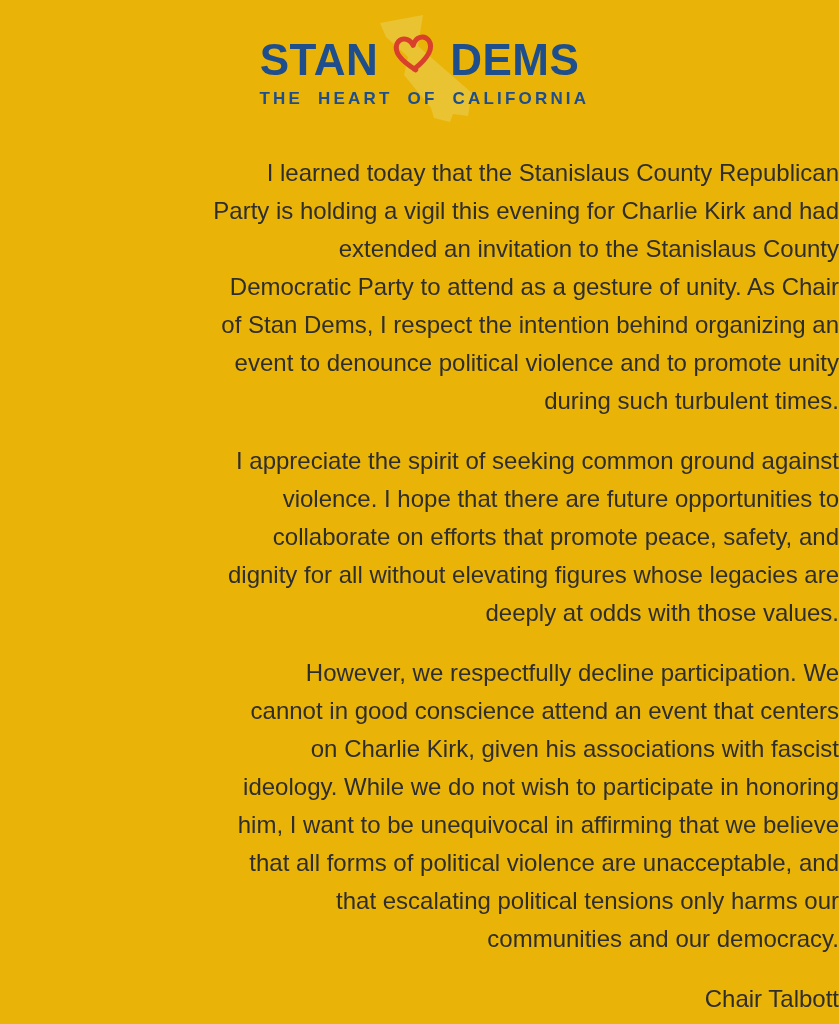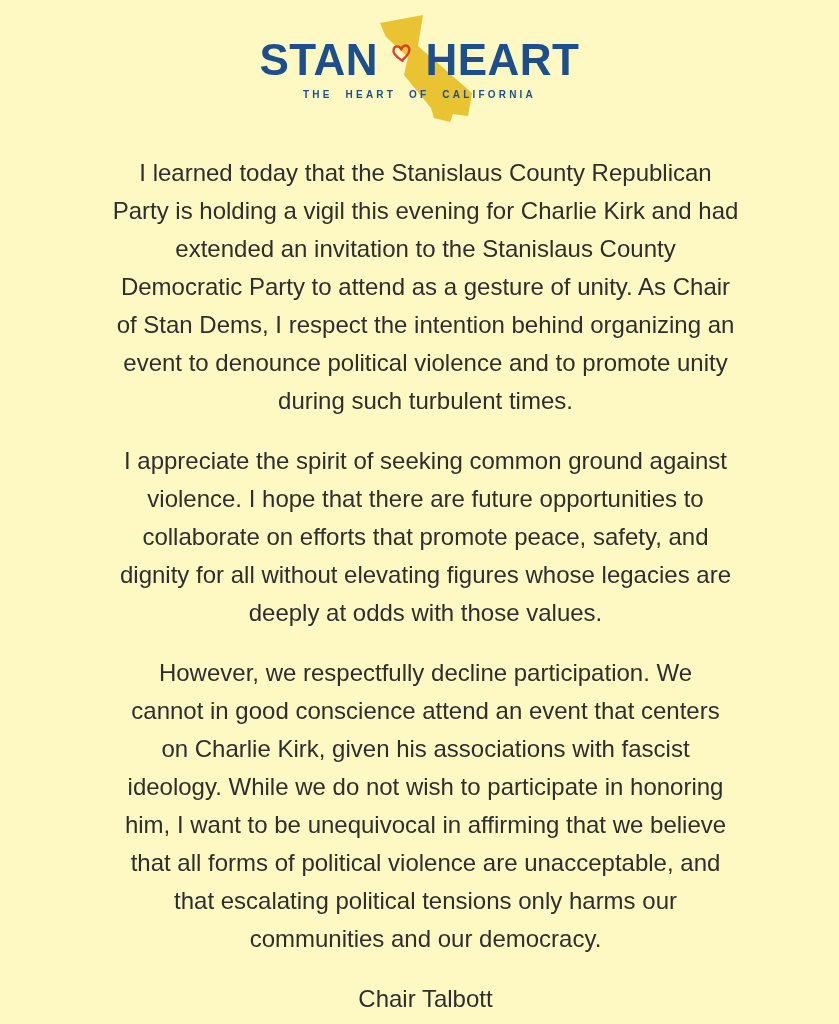--- a/index.html
+++ b/index.html
@@ -1,19 +1,19 @@
 <!DOCTYPE html>
 <html><head>
 <meta charset="utf-8">
 <style>
   html, body { margin: 0; padding: 0; background: #ffffff; }
   .page {
     width: 839px;
     height: 1024px;
-    background: #fef9c3;
+    background: #eab308;
     font-family: "Liberation Sans", sans-serif;
     position: relative;
     overflow: hidden;
   }
   
   .logo {
     position: relative;
     width: 320px;
     height: 130px;
     margin: 8px auto 0 auto;
@@ -46,58 +46,59 @@
     width: 46px;
     height: 50px;
     margin-top: -14px;
     transform: rotate(-6deg);
   }
   .logo-tagline {
     position: relative;
     z-index: 1;
     margin-top: 7px;
     text-align: center;
-    font-size: 10px;
+    font-size: 17px;
     font-weight: bold;
     color: #1F4E8C;
     letter-spacing: 3.2px;
     word-spacing: 7px;
     white-space: nowrap;
   }
   
   .statement {
     margin-top: 16px;
     text-align: center;
     font-size: 24px;
     line-height: 38px;
     color: #2E2E2E;
   }
   .statement p {
     margin: 0 0 22px 12px;
     white-space: pre-line;
+    text-align: right;
   }
   .signature {
     margin-top: 24px;
   }
 </style>
 </head>
 <body>
 
 <div class="page">
 
   <div class="logo">
     <svg class="logo-ca" viewBox="0 0 124 116" aria-hidden="true">
       <path d="M 2 10 L 45 2 L 40 33 L 94 80 L 90 103 L 75 101 L 72 109 L 56 105 L 53 95 L 26 62 L 30 44 L 8 24 Z" fill="#E9C331"></path>
     </svg>
     <div class="logo-row">
       <span class="logo-word">STAN</span>
       <svg class="logo-heart" viewBox="0 0 60 60" aria-hidden="true">
         <path d="M 30 52 C 12 38 4 26 9 16 C 14 7 26 9 30 20 C 34 9 46 7 51 16 C 56 26 48 38 28 51" fill="none" stroke="#D8402C" stroke-width="6.5" stroke-linecap="round" stroke-linejoin="round"></path>
       </svg>
-      <span class="logo-word">HEART</span>
+      <span class="logo-word">DEMS</span>
     </div>
     <div class="logo-tagline">THE HEART OF CALIFORNIA</div>
   </div>
 
   <div class="statement">
     <p>I learned today that the Stanislaus County Republican
 Party is holding a vigil this evening for Charlie Kirk and had
 extended an invitation to the Stanislaus County
 Democratic Party to attend as a gesture of unity. As Chair
 of Stan Dems, I respect the intention behind organizing an

